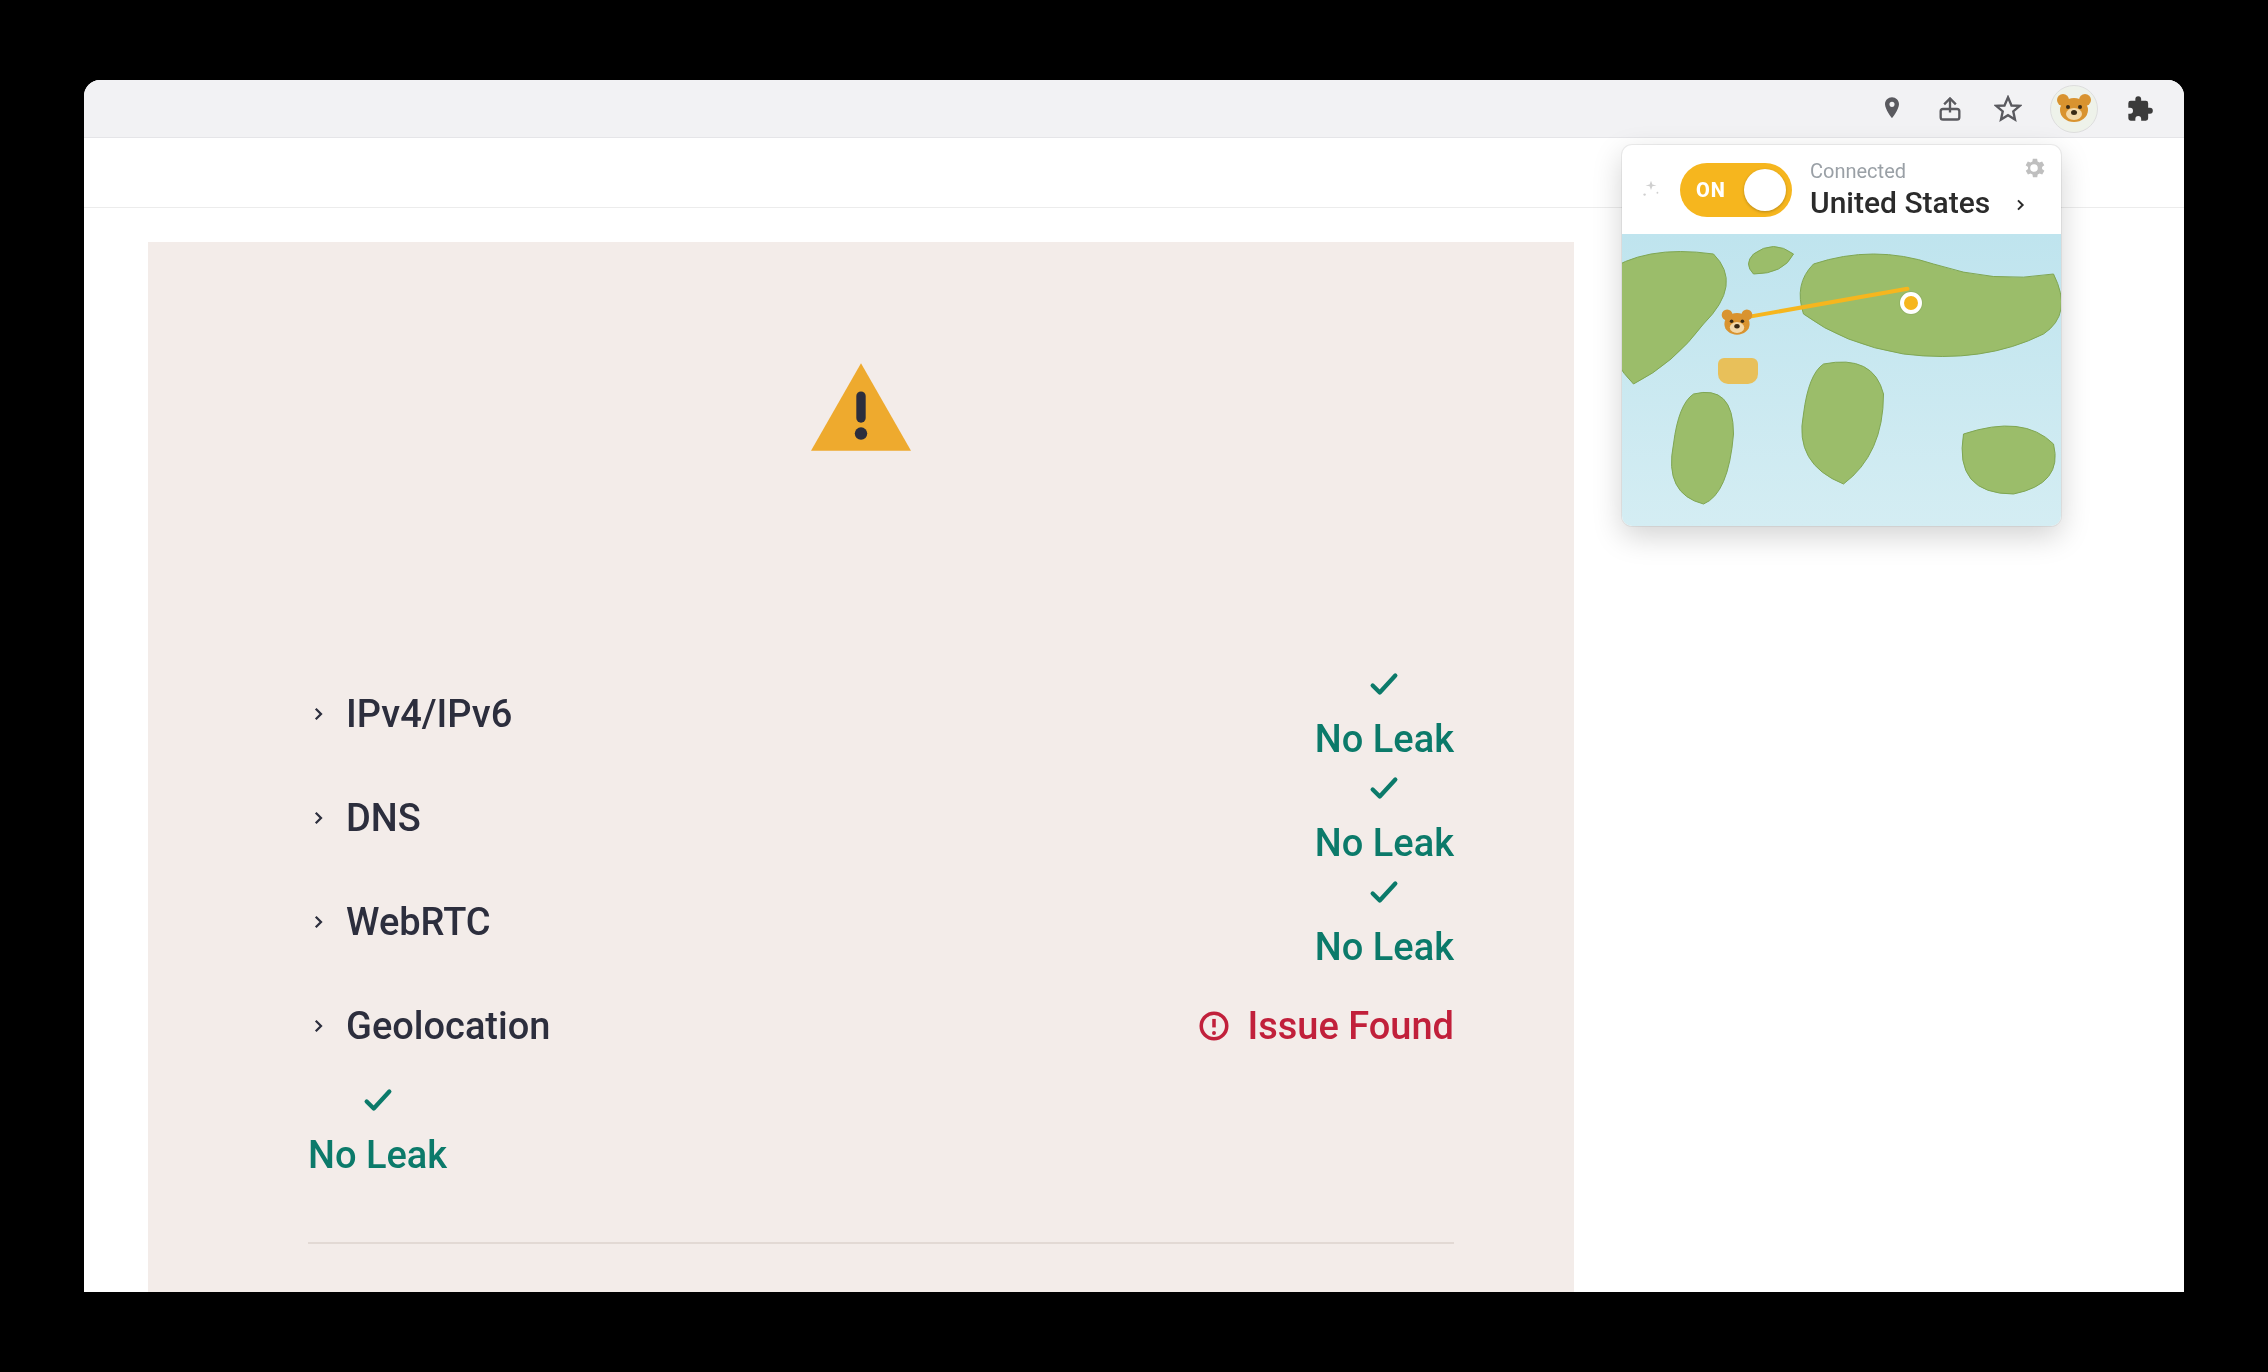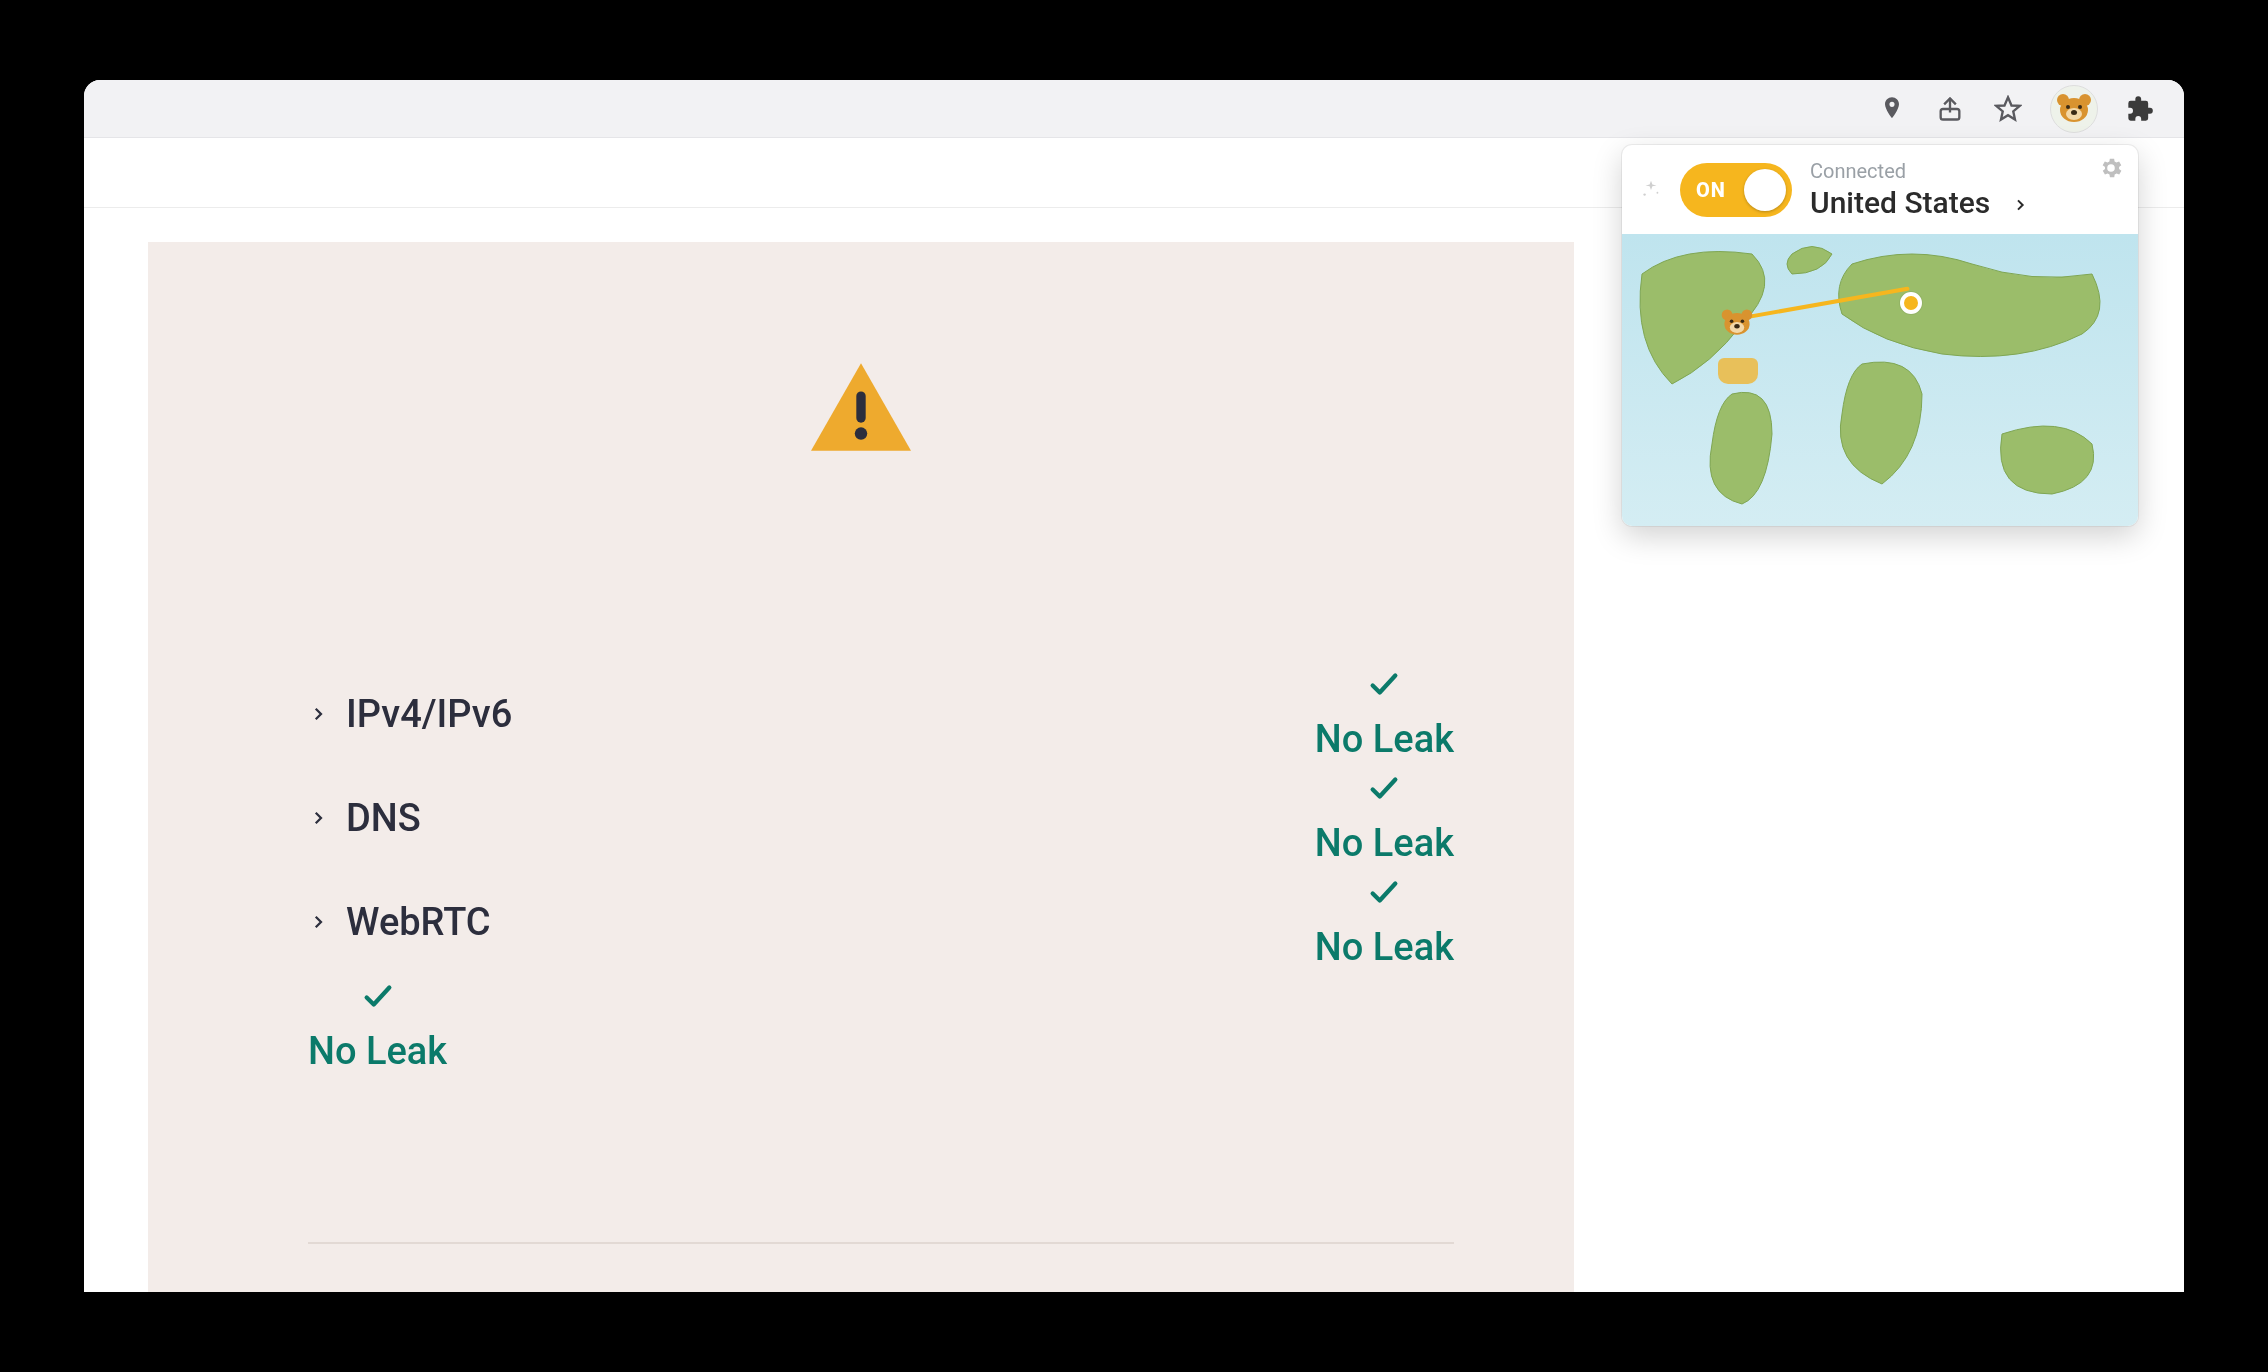--- a/index.html
+++ b/index.html
@@ -159,21 +159,21 @@
     top: 1000px;
     height: 2px;
     background: #e2d9d4;
   }
 
   
   .ext-popup {
     position: absolute;
     left: 1538px;
     top: 65px;
-    width: 516px;
+    width: 439px;
     background: #fff;
     border-radius: 10px;
     box-shadow: 0 10px 30px rgba(0,0,0,0.18), 0 0 0 1px rgba(0,0,0,0.06);
     overflow: hidden;
   }
   .ext-header {
     display: flex;
     align-items: center;
     padding: 14px 18px 14px 18px;
     gap: 18px;
@@ -352,20 +352,40 @@
               </span>
               <span>WebRTC</span>
             </div>
             <div class="test-right status-ok">
               <span class="status-icon">
                 <svg viewBox="0 0 24 24" fill="none" stroke="currentColor" stroke-width="3" stroke-linecap="round" stroke-linejoin="round">
                   <polyline points="4 13 9 18 20 6"></polyline>
                 </svg>
               </span>
               <span>No Leak</span>
+            </div>
+          </div>
+          <div class="test-row">
+            <div class="test-left">
+              <span class="chev">
+                <svg viewBox="0 0 24 24" fill="none" stroke="#2c2e3d" stroke-width="3">
+                  <polyline points="9 5 16 12 9 19"></polyline>
+                </svg>
+              </span>
+              <span>Geolocation</span>
+            </div>
+            <div class="test-right status-bad">
+              <span class="status-icon">
+                <svg viewBox="0 0 24 24" fill="none" stroke="currentColor" stroke-width="2.5">
+                  <circle cx="12" cy="12" r="9"></circle>
+                  <line x1="12" y1="7" x2="12" y2="13"></line>
+                  <circle cx="12" cy="17" r="1.4" fill="currentColor" stroke="none"></circle>
+                </svg>
+              </span>
+              <span>Issue Found</span>
             </div>
           </div>
           <div class="test-row">
             <div class="test-right status-ok">
               <span class="status-icon">
                 <svg viewBox="0 0 24 24" fill="none" stroke="currentColor" stroke-width="3" stroke-linecap="round" stroke-linejoin="round">
                   <polyline points="4 13 9 18 20 6"></polyline>
                 </svg>
               </span>
               <span>No Leak</span>

